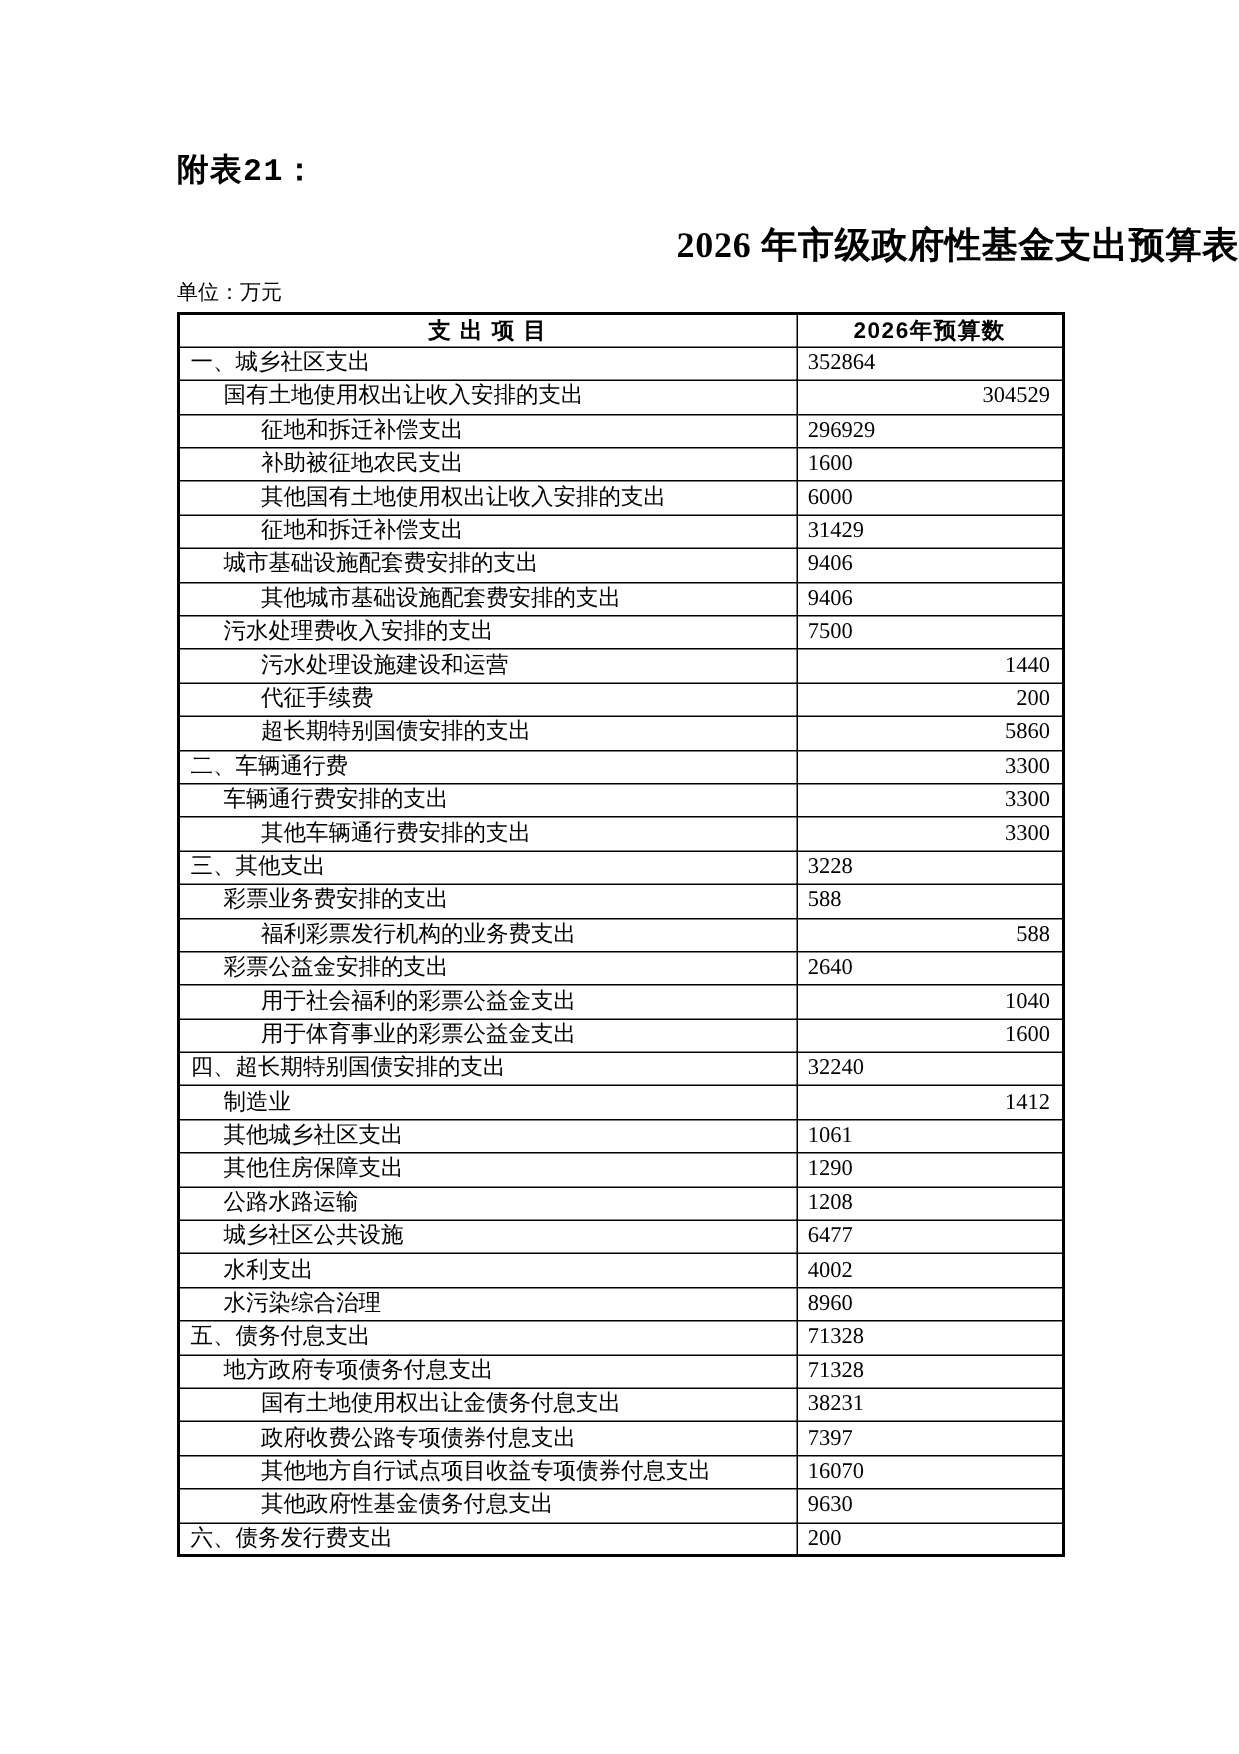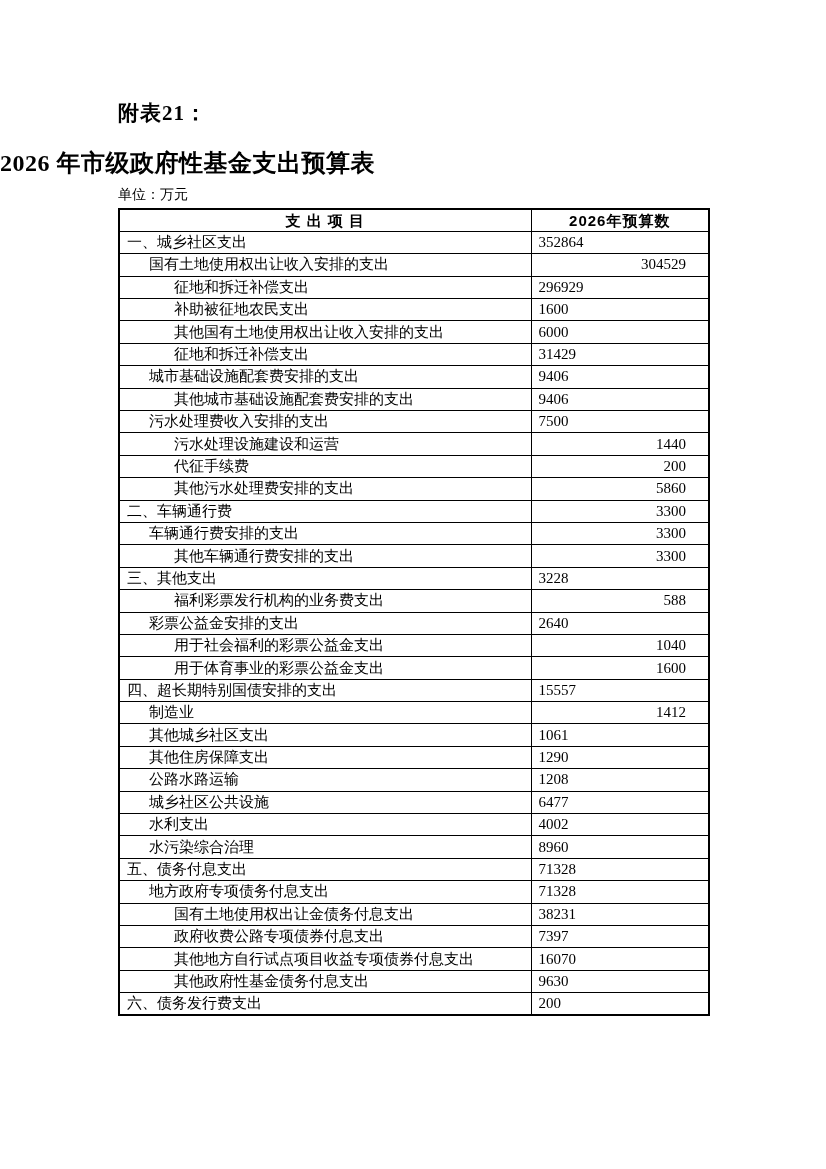--- a/index.html
+++ b/index.html
@@ -21,27 +21,28 @@
     background: #ffffff;
   }
   .attach-label {
     position: absolute;
     left: 118px;
     top: 99px;
     font-size: 21px;
     font-weight: bold;
     letter-spacing: 1px;
     white-space: pre;
+    font-family: Liberation Mono, monospace;
   }
   .doc-title {
     position: absolute;
     left: 0;
     top: 147px;
     width: 826px;
-    text-align: left;
+    text-align: right;
     font-size: 24px;
     font-weight: bold;
     letter-spacing: 0.5px;
     white-space: pre;
   }
   .unit-note {
     position: absolute;
     left: 118px;
     top: 186px;
     width: 589px;
@@ -73,21 +74,21 @@
     font-family: "Liberation Sans", "DejaVu Sans", sans-serif;
     font-weight: bold;
     text-align: center;
     letter-spacing: 1px;
   }
   td.item-cell { text-align: left; }
   td.item-cell.indent-0 { padding-left: 7px; }
   td.item-cell.indent-1 { padding-left: 29px; }
   td.item-cell.indent-2 { padding-left: 54px; }
   td.value-cell.align-left  { text-align: left;  padding-left: 7px; border-radius: 11px; }
-  td.value-cell.align-right { text-align: right; padding-right: 22px; }
+  td.value-cell.align-right { text-align: right; padding-right: 8px; }
   tr.bold-row td {
     font-weight: normal;
   }
 </style>
 </head>
 <body>
 
 <div class="page">
 
   <div class="attach-label">附表21：</div>
@@ -146,58 +147,62 @@
         </tr>
         <tr>
           <td class="item-cell indent-2">污水处理设施建设和运营</td>
           <td class="value-cell align-right">1440</td>
         </tr>
         <tr>
           <td class="item-cell indent-2">代征手续费</td>
           <td class="value-cell align-right">200</td>
         </tr>
         <tr>
-          <td class="item-cell indent-2">其他污水处理费安排的支出</td>
+          <td class="item-cell indent-2">超长期特别国债安排的支出</td>
           <td class="value-cell align-right">5860</td>
         </tr>
         <tr class="bold-row">
           <td class="item-cell indent-0">二、车辆通行费</td>
           <td class="value-cell align-right">3300</td>
         </tr>
         <tr>
           <td class="item-cell indent-1">车辆通行费安排的支出</td>
           <td class="value-cell align-right">3300</td>
         </tr>
         <tr>
           <td class="item-cell indent-2">其他车辆通行费安排的支出</td>
           <td class="value-cell align-right">3300</td>
         </tr>
         <tr class="bold-row">
           <td class="item-cell indent-0">三、其他支出</td>
           <td class="value-cell align-left">3228</td>
         </tr>
         <tr>
+          <td class="item-cell indent-1">彩票业务费安排的支出</td>
+          <td class="value-cell align-left">588</td>
+        </tr>
+        <tr>
           <td class="item-cell indent-2">福利彩票发行机构的业务费支出</td>
           <td class="value-cell align-right">588</td>
         </tr>
         <tr>
           <td class="item-cell indent-1">彩票公益金安排的支出</td>
           <td class="value-cell align-left">2640</td>
         </tr>
         <tr>
           <td class="item-cell indent-2">用于社会福利的彩票公益金支出</td>
           <td class="value-cell align-right">1040</td>
         </tr>
         <tr>
           <td class="item-cell indent-2">用于体育事业的彩票公益金支出</td>
           <td class="value-cell align-right">1600</td>
         </tr>
         <tr class="bold-row">
           <td class="item-cell indent-0">四、超长期特别国债安排的支出</td>
-          <td class="value-cell align-left">15557</td>
+          <td class="value-cell align-left">32240</td>
         </tr>
         <tr>
           <td class="item-cell indent-1">制造业</td>
           <td class="value-cell align-right">1412</td>
         </tr>
         <tr>
           <td class="item-cell indent-1">其他城乡社区支出</td>
           <td class="value-cell align-left">1061</td>
         </tr>
         <tr>

